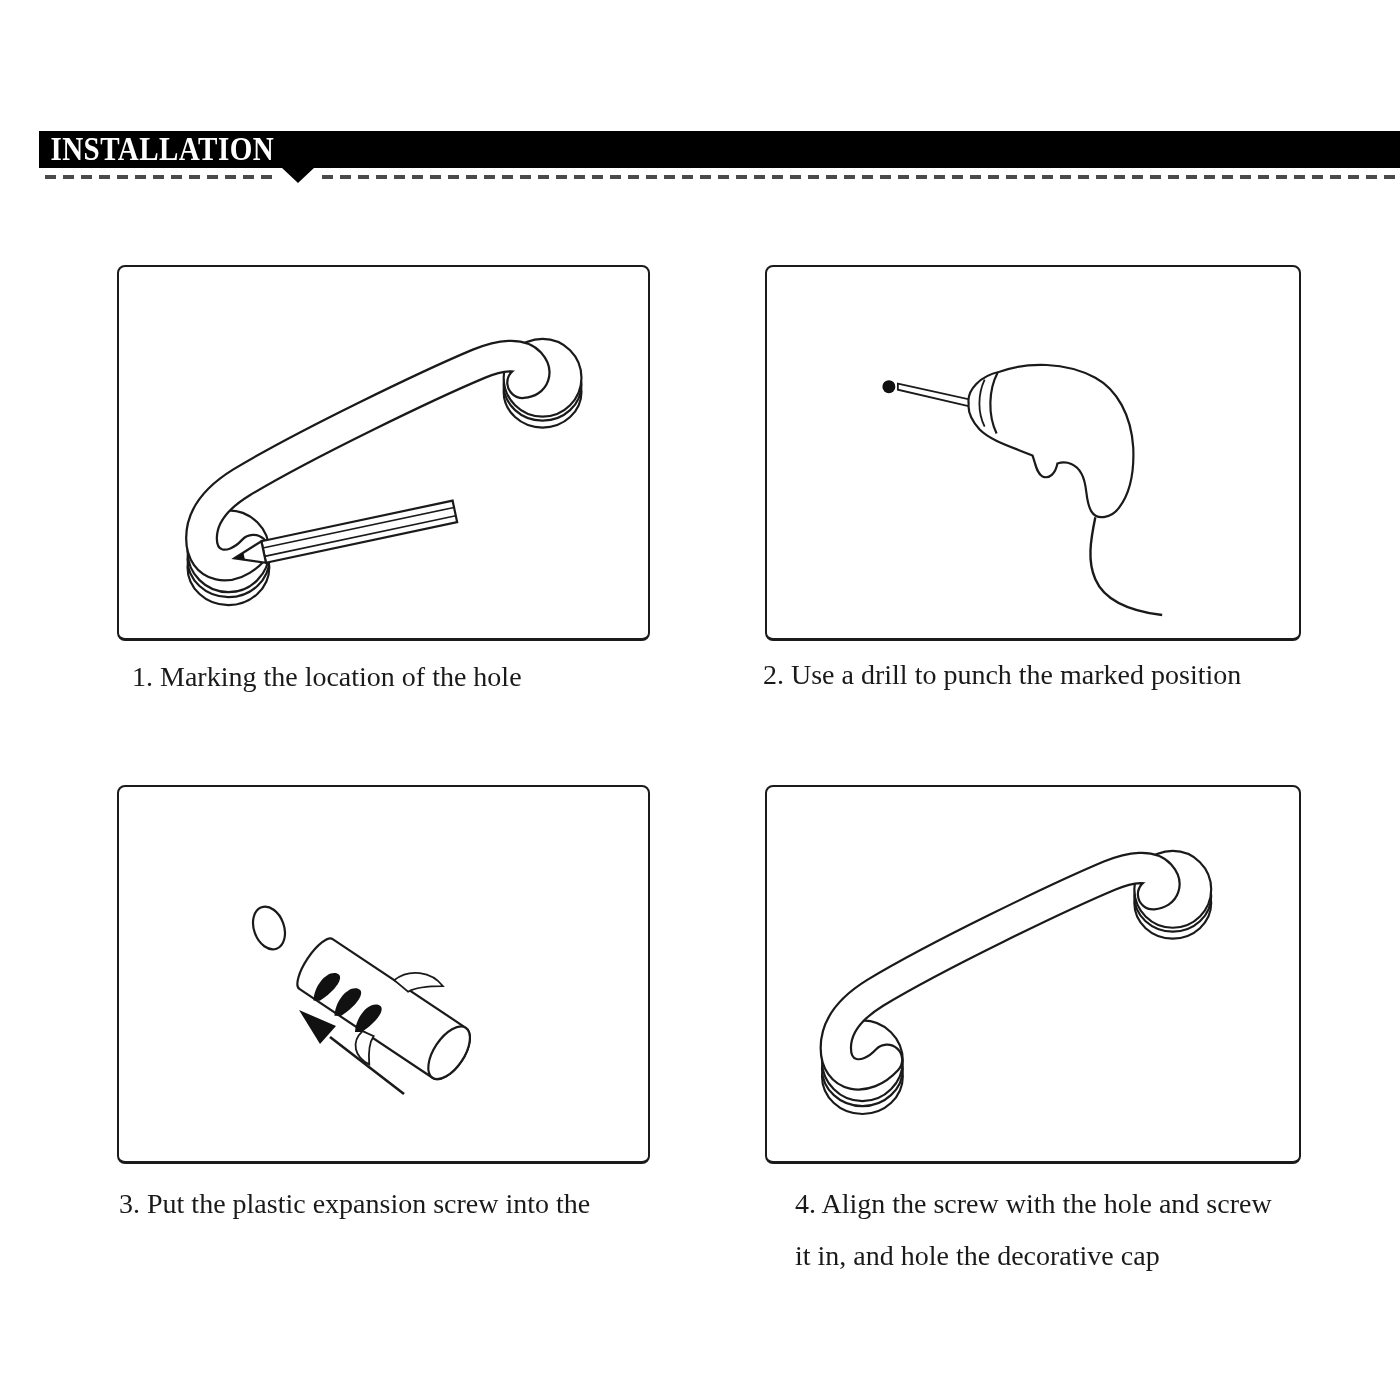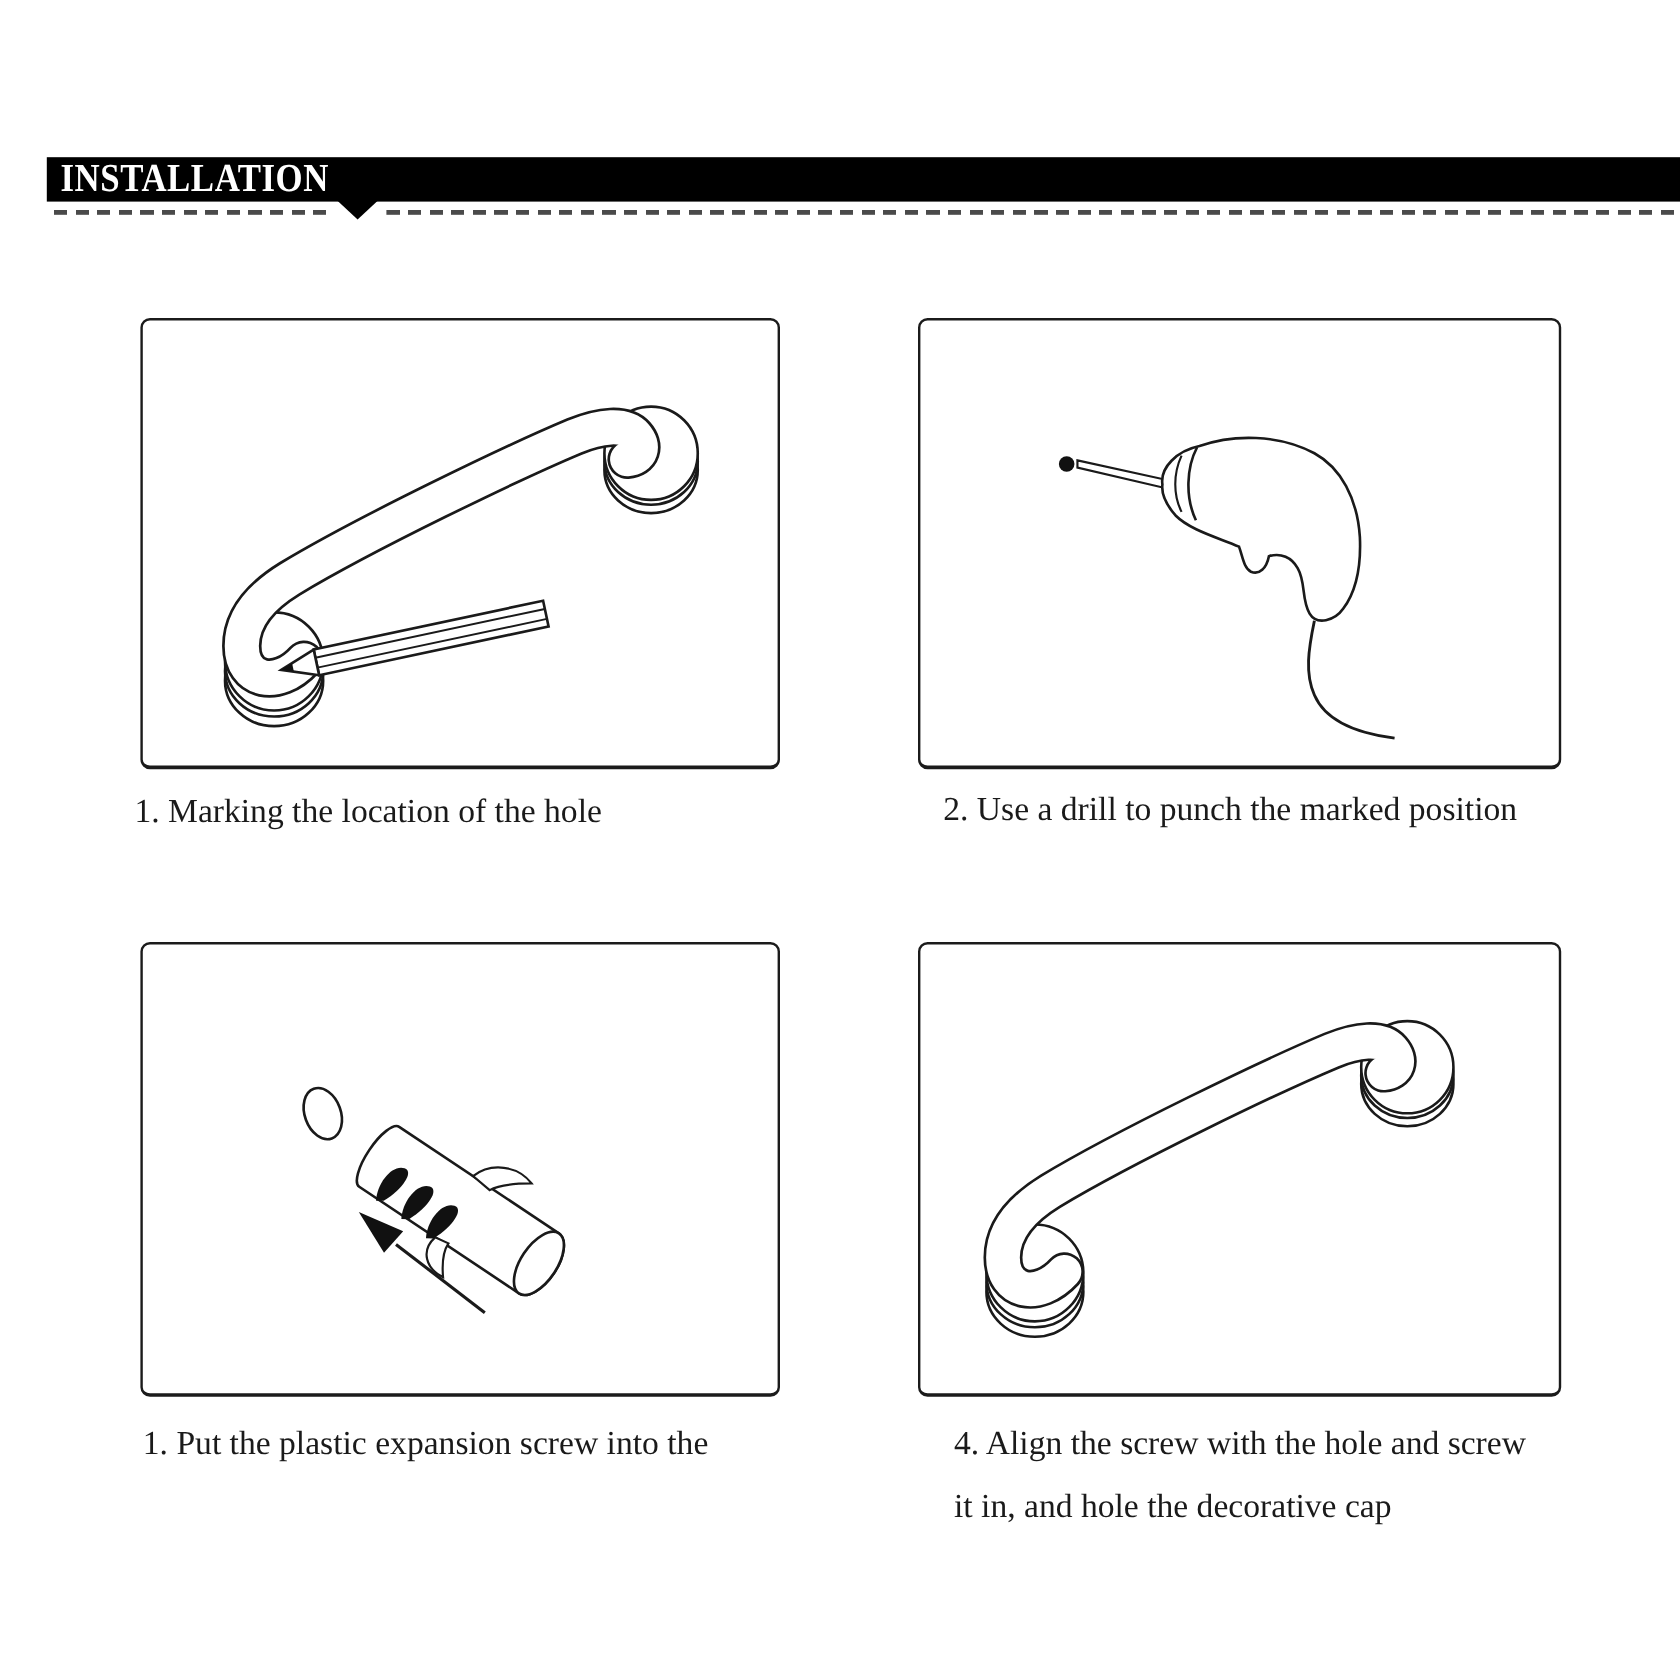--- a/index.html
+++ b/index.html
@@ -20,22 +20,22 @@
   
   .panel{position:absolute;background:#fff;border:2px solid #1b1b1b;border-bottom-width:3px;
           border-radius:8px;box-sizing:border-box;}
   .p1{left:97px;top:265px;width:533px;height:376px;}
   .p2{left:745px;top:265px;width:536px;height:376px;}
   .p3{left:97px;top:785px;width:533px;height:379px;}
   .p4{left:745px;top:785px;width:536px;height:379px;}
   .panel svg{display:block;width:100%;height:100%;}
   
   .caption{position:absolute;font-size:28px;line-height:34px;color:#1a1a1a;white-space:nowrap;}
-  .cap1{left:92px;top:660px;text-align:right;}
-  .cap2{left:766px;top:658px;}
+  .cap1{left:112px;top:660px;text-align:right;}
+  .cap2{left:743px;top:658px;}
   .cap3{left:99px;top:1178px;line-height:52px;white-space:normal;width:620px;}
   .cap4{left:775px;top:1178px;line-height:52px;white-space:normal;width:620px;}
   
   .ink{stroke:#1a1a1a;stroke-width:2.2;fill:#ffffff;}
   .ink-line{stroke:#1a1a1a;stroke-width:2.2;fill:none;}
   .ink-fill{fill:#111111;stroke:none;}
   .tube-under{stroke:#1a1a1a;stroke-width:33;fill:none;stroke-linecap:round;stroke-linejoin:round;}
   .tube-over{stroke:#ffffff;stroke-width:28.5;fill:none;stroke-linecap:round;stroke-linejoin:round;}
 </style>
 </head>
@@ -127,20 +127,20 @@
           <path class="tube-under" d="M134 284 C112 308,82 302,82 272 C82 250,96 232,122 216 C185 178,310 118,360 97 C382 88,402 86,411 96 C419 105,416 115,404 116"></path>
           <path class="tube-over" d="M134 284 C112 308,82 302,82 272 C82 250,96 232,122 216 C185 178,310 118,360 97 C382 88,402 86,411 96 C419 105,416 115,404 116"></path>
         </g>
       </g>
     </svg>
   </div>
 
   <div class="caption cap1">1. Marking the location of the hole</div>
   <div class="caption cap2">2. Use a drill to punch the marked position</div>
   <div class="caption cap3">
-    <div>1. Put the plastic expansion screw into the</div>
+    <div>3. Put the plastic expansion screw into the</div>
   </div>
   <div class="caption cap4">
     <div>4. Align the screw with the hole and screw</div>
     <div>it in, and hole the decorative cap</div>
   </div>
 
 </div>
 
 </body></html>

